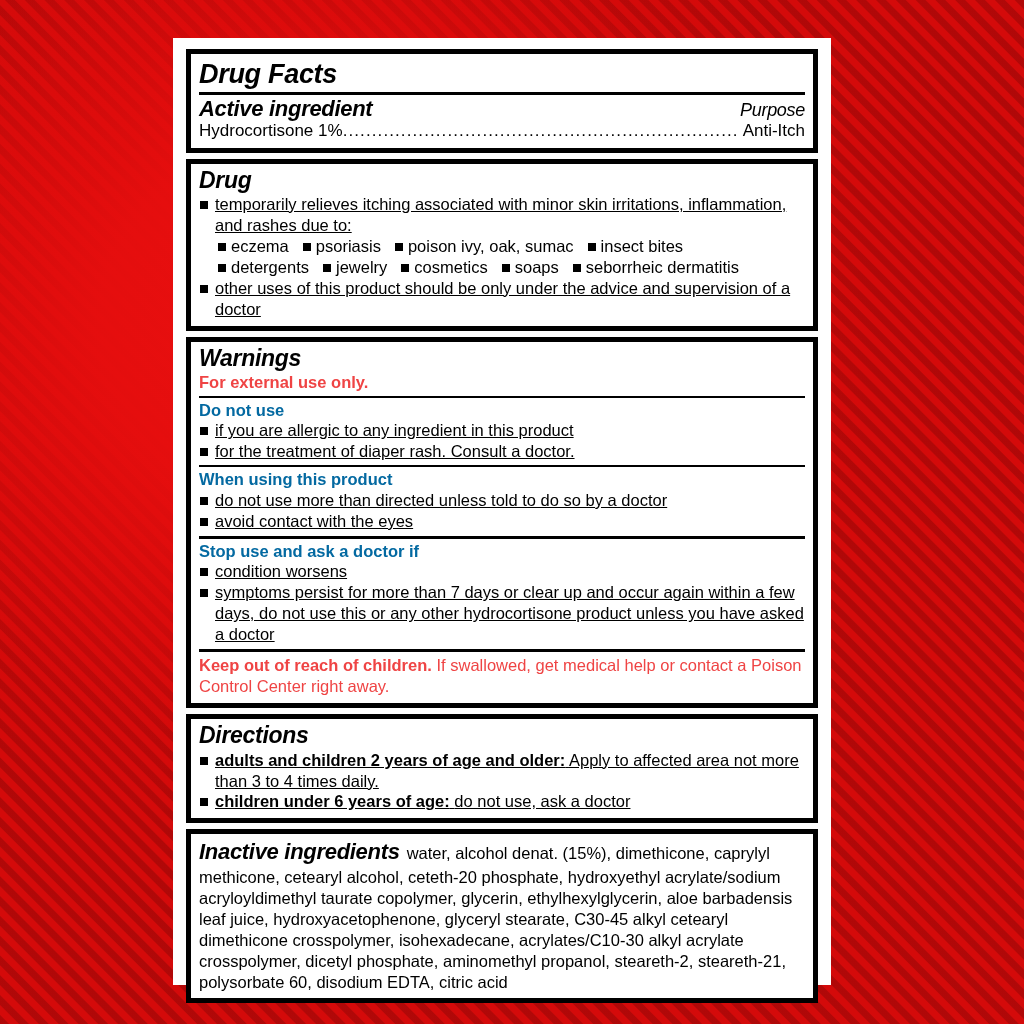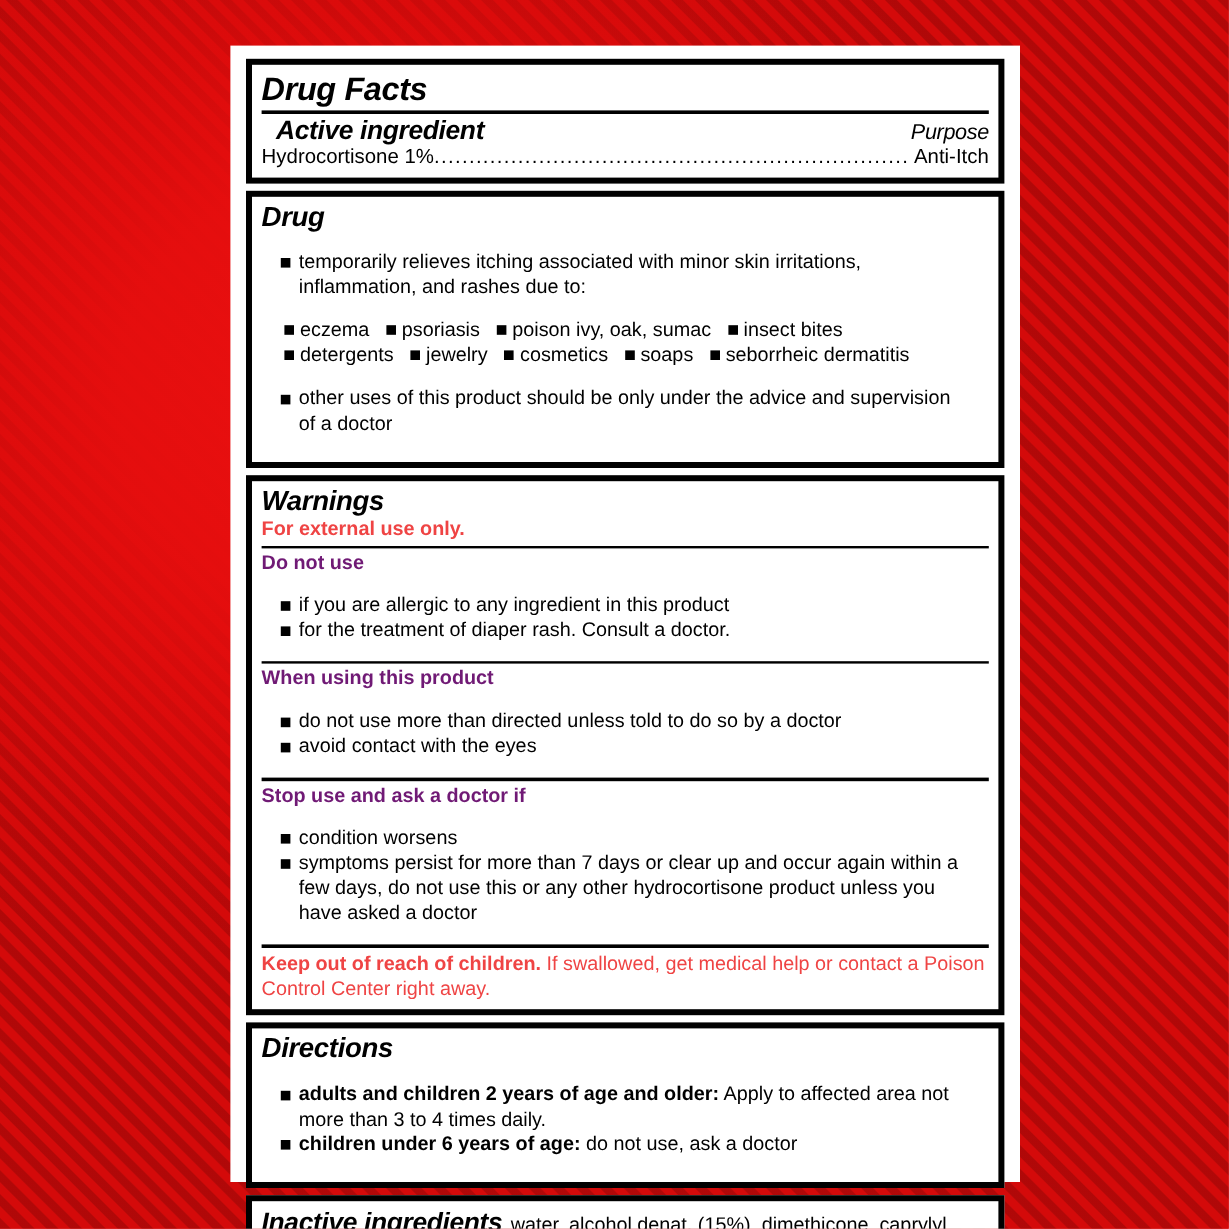--- a/index.html
+++ b/index.html
@@ -29,21 +29,21 @@
       rgba(234,16,16,1) 0%,
       rgba(230,14,14,0.96) 34%,
       rgba(225,12,12,0.62) 56%,
       rgba(215,10,10,0.18) 76%,
       rgba(200,8,8,0) 92%);
   }
 
   
   #panel {
     position:absolute;
-    left:192px; top:38px;
+    left:173px; top:38px;
     width:658px; height:947px;
     background:#ffffff;
     box-sizing:border-box;
     padding:11px 13px 13px 13px;
   }
 
   .dfl { width:100%; height:100%; box-sizing:border-box; }
 
   
   .sec {
@@ -73,34 +73,34 @@
     font-style:italic;
     letter-spacing:-0.3px;
     line-height:1.1;
     color:#000;
     margin:0 0 1px 0;
   }
   .h-sub {
     font-size:16.5px;
     font-weight:bold;
     line-height:1.18;
-    color:#701a75;
+    color:#0369a1;
     margin:0;
   }
 
   
   .rule-thin { border-top:2px solid #000; margin:3px 0 3px 0; }
   .rule-mid  { border-top:3px solid #000; margin:4px 0 3px 0; }
   .rule-head { border-top:3px solid #000; margin:1px 0 2px 0; }
 
   
   .ai-head { display:flex; align-items:baseline; justify-content:space-between; }
   .ai-head .left {
     font-size:22px; font-weight:bold; font-style:italic;
-    letter-spacing:-0.3px; line-height:1.12;margin-left:12px;
+    letter-spacing:-0.3px; line-height:1.12;
   }
   .ai-head .right {
     font-size:18px; font-weight:normal; font-style:italic;
     letter-spacing:-0.3px; line-height:1.12;
   }
   .ai-row {
     display:flex; align-items:baseline;
     font-size:17px; line-height:1.22; color:#000;
     margin-top:-1px;
   }
@@ -117,21 +117,21 @@
 
   
   .bt {
     font-size:16.5px;
     line-height:1.28;
     color:#ef4444;
   }
   .bt.b { font-weight:bold; }
 
   
-  ul.bl { list-style:none; margin:15px; padding:0; }
+  ul.bl { list-style:none; margin:0; padding:0;text-decoration:underline; }
   ul.bl > li {
     position:relative;
     padding-left:16px;
     font-size:16.5px;
     line-height:1.27;
     color:#000;
     margin:0;
   }
   ul.bl > li::before {
     content:"";

